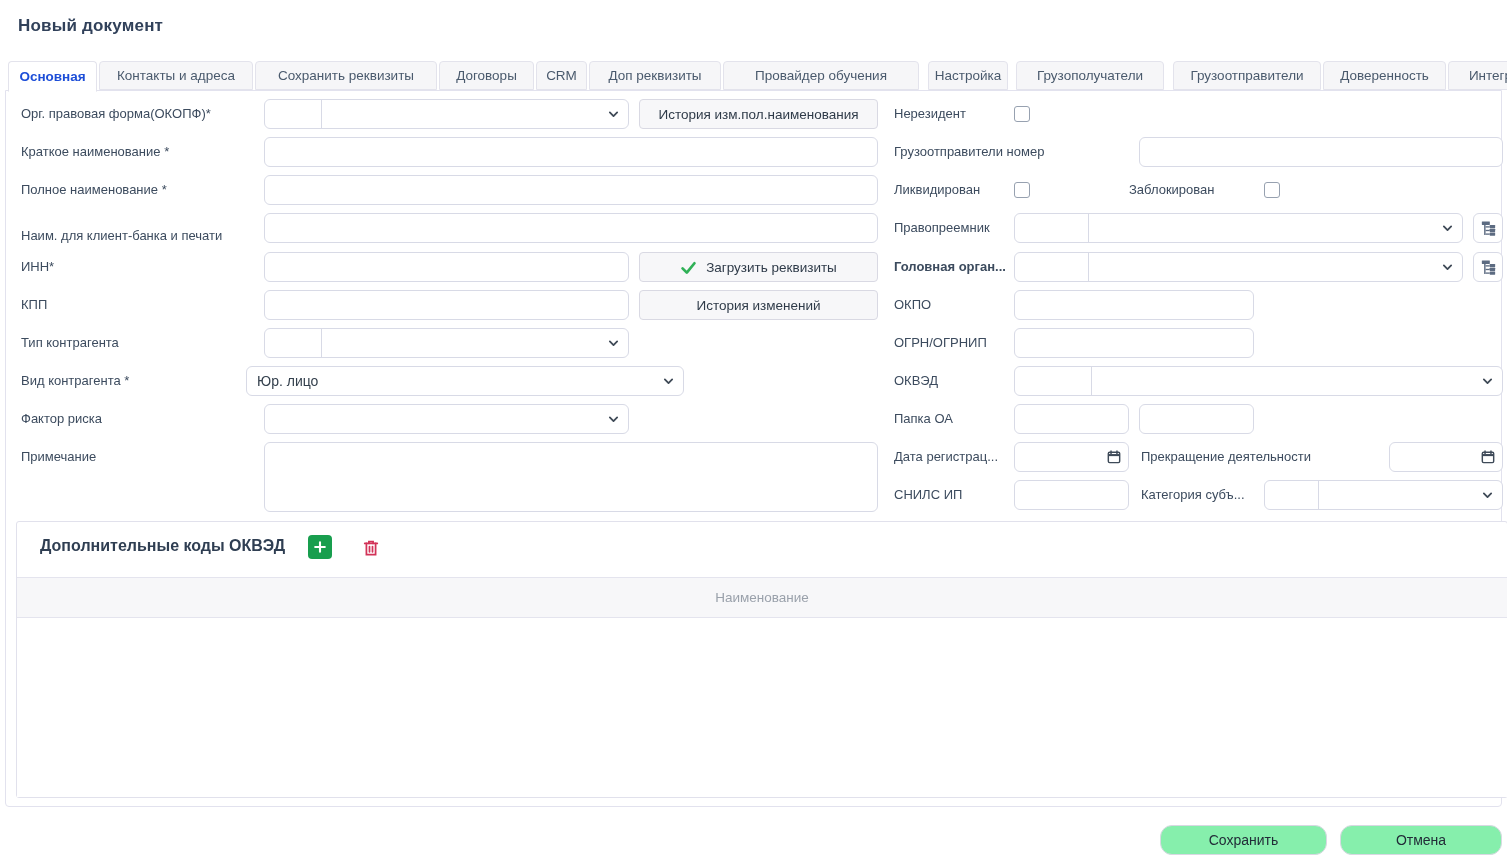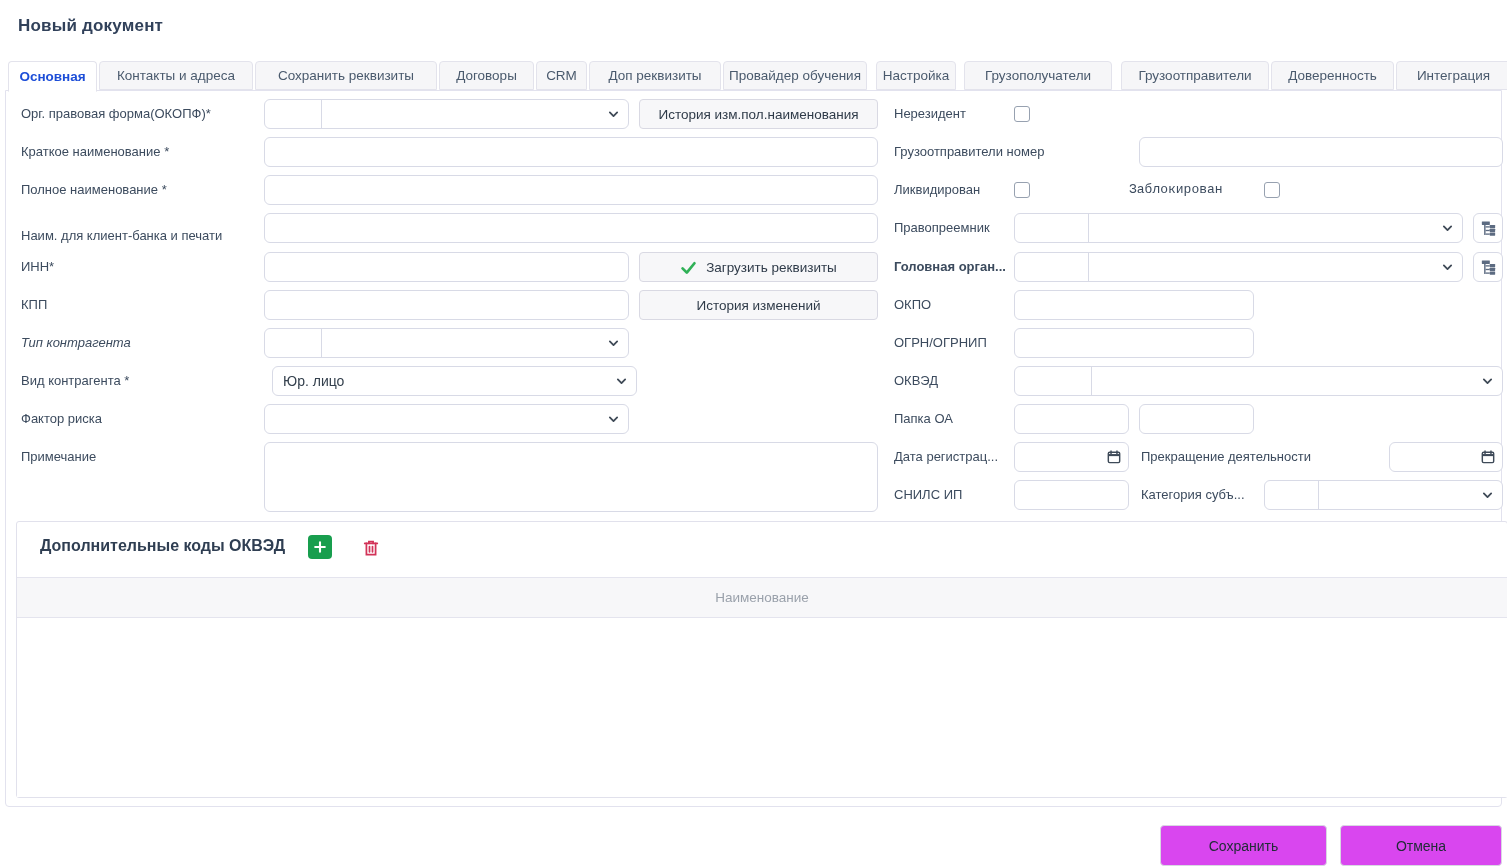--- a/index.html
+++ b/index.html
@@ -9,21 +9,21 @@
 
   .page-title { position:absolute; left:18px; top:16px; font-size:17px; font-weight:700; color:#31415a; letter-spacing:.2px; }
 
   
   .tabs { position:absolute; left:8px; top:61px; width:1499px; height:32px; display:flex; align-items:flex-start; overflow:hidden; z-index:3; }
   .tab { flex:none; height:29px; line-height:28px; text-align:center; background:#f6f6f8; border:1px solid #e3e3ec;
          border-radius:4px 4px 0 0; color:#4a5a6d; font-size:13.5px; margin-right:2px; white-space:nowrap; cursor:pointer; overflow:hidden; }
   .tab.active { height:31px; line-height:29px; background:#fff; border-bottom:1px solid #fff; color:#1d4ed8; font-weight:700; }
   .tab:nth-child(1){width:89px} .tab:nth-child(2){width:154px} .tab:nth-child(3){width:182px}
   .tab:nth-child(4){width:95px} .tab:nth-child(5){width:51px} .tab:nth-child(6){width:132px}
-  .tab:nth-child(7){width:144px} .tab:nth-child(8){width:80px;margin-left:7px} .tab:nth-child(9){width:148px;margin-left:6px}
+  .tab:nth-child(7){width:196px} .tab:nth-child(8){width:80px;margin-left:7px} .tab:nth-child(9){width:148px;margin-left:6px}
   .tab:nth-child(10){width:148px;margin-left:7px} .tab:nth-child(11){width:123px} .tab:nth-child(12){width:115px}
 
   
   .panel { position:absolute; left:5px; top:90px; width:1497px; height:717px; background:#fff;
            border:1px solid #e2e2ee; border-radius:0 0 4px 4px; z-index:1; }
 
   .lbl { position:absolute; height:30px; line-height:30px; font-size:13px; color:#3c4b5e; white-space:nowrap; }
   .inp { position:absolute; height:30px; border:1px solid #d8dae6; border-radius:6px; background:#fff;
          font-size:14px; color:#333; padding:0 8px; outline:none; font-family:inherit; }
   textarea.inp { resize:none; padding:6px 8px; }
@@ -50,21 +50,21 @@
   .add-btn { position:absolute; left:291px; top:13px; width:24px; height:24px; background:#189e4e; border:none;
              border-radius:4px; display:flex; align-items:center; justify-content:center; cursor:pointer; }
   .trash-btn { position:absolute; left:341px; top:13px; width:26px; height:26px; background:none; border:none;
                display:flex; align-items:center; justify-content:center; cursor:pointer; }
   .okved-thead { position:absolute; left:0; top:55px; width:100%; height:41px; background:#f7f7f9;
                  border-top:1px solid #e4e4ee; border-bottom:1px solid #e4e4ee; text-align:center;
                  line-height:40px; font-size:13.5px; color:#9aa1ab; }
   .okved-tbody { position:absolute; left:0; top:96px; width:100%; bottom:0; background:#fff; }
 
   
-  .footer-btn { position:absolute; height:41px; background:#d946ef; border:1px solid #d8d8e2; border-radius:4px;
+  .footer-btn { position:absolute; height:30px; background:#86efac; border:1px solid #d8d8e2; border-radius:12px;
                 font-size:14px; color:#222c38; font-family:inherit; cursor:pointer; }
   .footer-btn.save { left:1160px; top:825px; width:167px; }
   .footer-btn.cancel { left:1340px; top:825px; width:162px; }
 </style>
 </head>
 <body>
 
 <div class="screen">
 
   <div class="page-title">Новый документ</div>
@@ -115,33 +115,33 @@
             <path d="M3 11l5 5L17 5" stroke="#30b157" stroke-width="3.2" stroke-linecap="round" stroke-linejoin="round"></path>
           </svg>
       </span>
       <span>Загрузить реквизиты</span>
     </button>
 
     <div class="lbl" style="left:15px;top:199px;">КПП</div>
     <input class="inp" style="left: 258px; top: 199px; width: 365px;">
     <button class="btn" style="left:633px;top:199px;width:239px;">История изменений</button>
 
-    <div class="lbl" style="left:15px;top:237px;font-style:italic;">Тип контрагента</div>
+    <div class="lbl" style="left:15px;top:237px;">Тип контрагента</div>
     <div class="combo" style="left:258px;top:237px;width:365px;">
       <span class="code" style="width:57px;"></span>
       <span class="val"></span>
       <span class="chev">
         <svg width="13" height="13" viewBox="0 0 16 16" fill="none">
             <path d="M3.5 5.5L8 10l4.5-4.5" stroke="#3f4a57" stroke-width="2.2" stroke-linecap="round" stroke-linejoin="round"></path>
           </svg>
       </span>
     </div>
 
     <div class="lbl" style="left:15px;top:275px;">Вид контрагента *</div>
-    <div class="combo" style="left:266px;top:275px;width:365px;">
+    <div class="combo" style="left:240px;top:275px;width:438px;">
       <span class="val">Юр. лицо</span>
       <span class="chev">
         <svg width="13" height="13" viewBox="0 0 16 16" fill="none">
             <path d="M3.5 5.5L8 10l4.5-4.5" stroke="#3f4a57" stroke-width="2.2" stroke-linecap="round" stroke-linejoin="round"></path>
           </svg>
       </span>
     </div>
 
     <div class="lbl" style="left:15px;top:313px;">Фактор риска</div>
     <div class="combo" style="left:258px;top:313px;width:365px;">
@@ -157,21 +157,21 @@
     <textarea class="inp" style="left: 258px; top: 351px; width: 614px; height: 70px;"></textarea>
 
     <div class="lbl" style="left:888px;top:8px;">Нерезидент</div>
     <span class="cbx" style="left:1008px;top:15px;"></span>
 
     <div class="lbl" style="left:888px;top:46px;">Грузоотправители номер</div>
     <input class="inp" style="left: 1133px; top: 46px; width: 364px;">
 
     <div class="lbl" style="left:888px;top:84px;">Ликвидирован</div>
     <span class="cbx" style="left:1008px;top:91px;"></span>
-    <div class="lbl" style="left:1123px;top:84px;font-family:Liberation Mono, monospace;">Заблокирован</div>
+    <div class="lbl" style="left:1123px;top:84px;">Заблокирован</div>
     <span class="cbx" style="left:1258px;top:91px;"></span>
 
     <div class="lbl" style="left:888px;top:122px;">Правопреемник</div>
     <div class="combo" style="left:1008px;top:122px;width:449px;">
       <span class="code" style="width:74px;"></span>
       <span class="val"></span>
       <span class="chev">
         <svg width="13" height="13" viewBox="0 0 16 16" fill="none">
             <path d="M3.5 5.5L8 10l4.5-4.5" stroke="#3f4a57" stroke-width="2.2" stroke-linecap="round" stroke-linejoin="round"></path>
           </svg>

